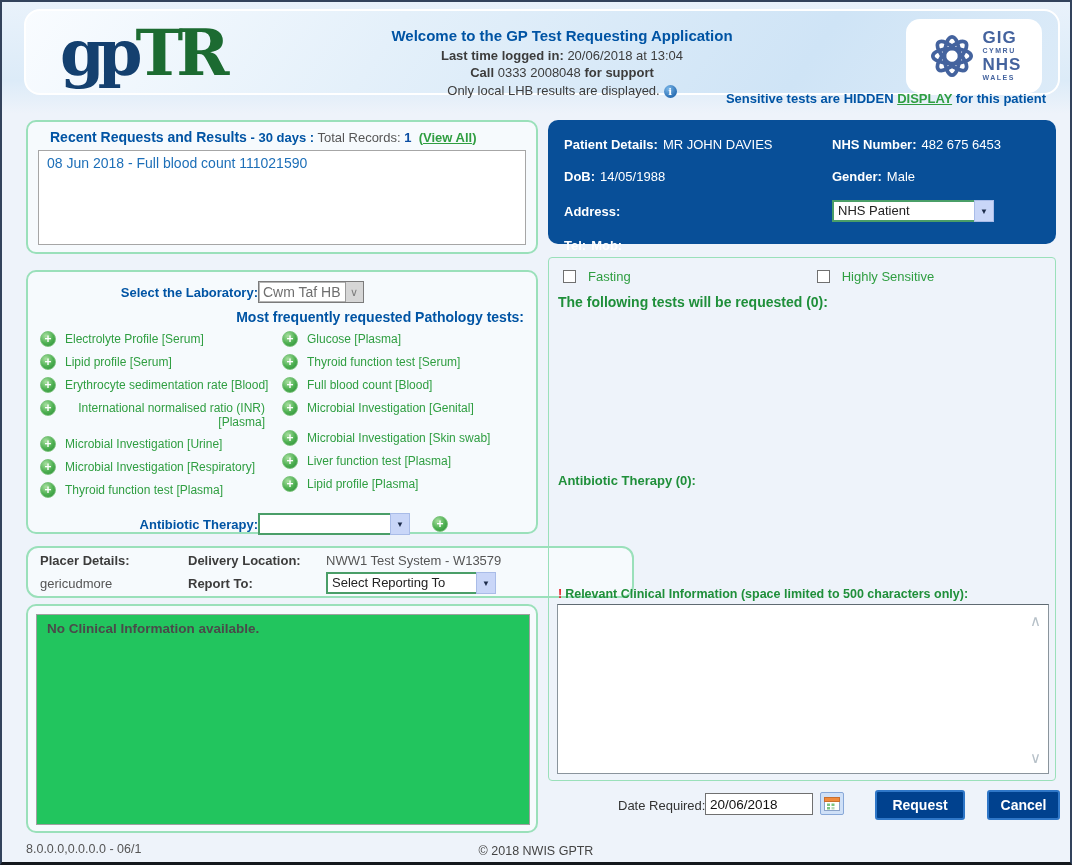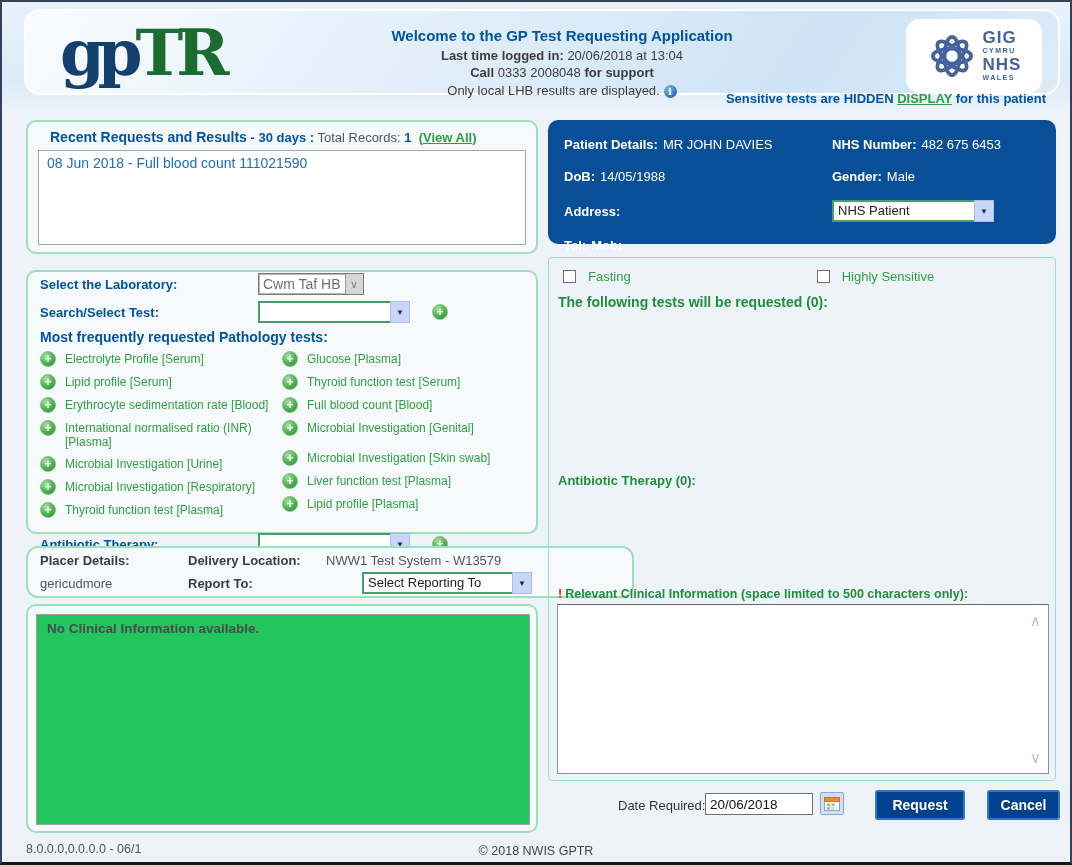--- a/index.html
+++ b/index.html
@@ -92,21 +92,21 @@
   .recent-header .total-val { color: #0b4ea2; font-weight: bold; }
   .recent-header .viewall { color: #2f9e41; font-weight: bold; }
   .recent-header .viewall a { color: #2f9e41; text-decoration: underline; cursor: pointer; }
   .recent-list {
     margin: 0 10px; width: 488px; height: 95px;
     background: #fff; border: 1px solid #a6a6a6; overflow: hidden;
   }
   .recent-item { color: #1d6fb8; font-size: 14px; padding: 4px 8px; cursor: pointer; }
 
   
-  #lab-panel { left: 24px; top: 268px; width: 512px; height: 264px; padding: 1px 12px; }
+  #lab-panel { left: 24px; top: 268px; width: 512px; height: 264px; padding: 9px 12px; text-align: right; }
   .lab-row { display: flex; align-items: center; margin-bottom: 6px; }
   .lab-row .lbl { width: 218px; flex: 0 0 218px; }
   .sel-disabled {
     display: inline-flex; height: 22px; border: 1px solid #7b7b7b;
     box-shadow: inset 0 0 0 1px #b5b5b5; background: #fff;
   }
   .sel-disabled .field { font-size: 14px; color: #6f6f6f; padding: 0 4px; line-height: 20px; }
   .arrow-dis {
     width: 18px; background: #d6d6d6; border-left: 1px solid #9a9a9a;
     display: inline-flex; align-items: center; justify-content: center;
@@ -291,28 +291,20 @@
   </div>
 
   <div id="lab-panel" class="green-panel">
     <div class="lab-row">
       <span class="lbl blue-label">Select the Laboratory:</span>
       <span class="sel-disabled">
         <span class="field">Cwm Taf HB</span>
           <span class="arrow-dis"></span>
       </span>
     </div>
-    <div class="lab-row">
-      <span class="lbl blue-label">Search/Select Test:</span>
-      <span class="combo">
-        <span class="field" style="width:132px;"></span>
-          <span class="arrow-btn"></span>
-      </span>
-      <span class="plus-ico" style="margin-left:22px;"></span>
-    </div>
     <div class="freq-heading blue-label">Most frequently requested Pathology tests:</div>
     <div class="tests-cols">
       <div class="tests-col">
         <div class="test-item">
             <span class="plus-ico"></span>
             <span class="txt">Electrolyte Profile [Serum]</span>
           </div>
         <div class="test-item">
             <span class="plus-ico"></span>
             <span class="txt">Lipid profile [Serum]</span>
@@ -380,21 +372,21 @@
   </div>
 
   <div id="placer-panel" class="green-panel">
     <div class="placer-grid">
       <span class="bold">Placer Details:</span>
       <span class="bold">Delivery Location:</span>
       <span class="val">NWW1 Test System - W13579</span>
       <span class="val">gericudmore</span>
       <span class="bold">Report To:</span>
       <span class="combo">
-        <span class="field" style="width:150px;margin-left:36px;">Select Reporting To</span>
+        <span class="field" style="width:150px;">Select Reporting To</span>
           <span class="arrow-btn"></span>
       </span>
     </div>
   </div>
 
   <div id="clininfo-panel" class="green-panel">
     <div class="clininfo-box">
       <div class="msg">No Clinical Information available.</div>
     </div>
   </div>

